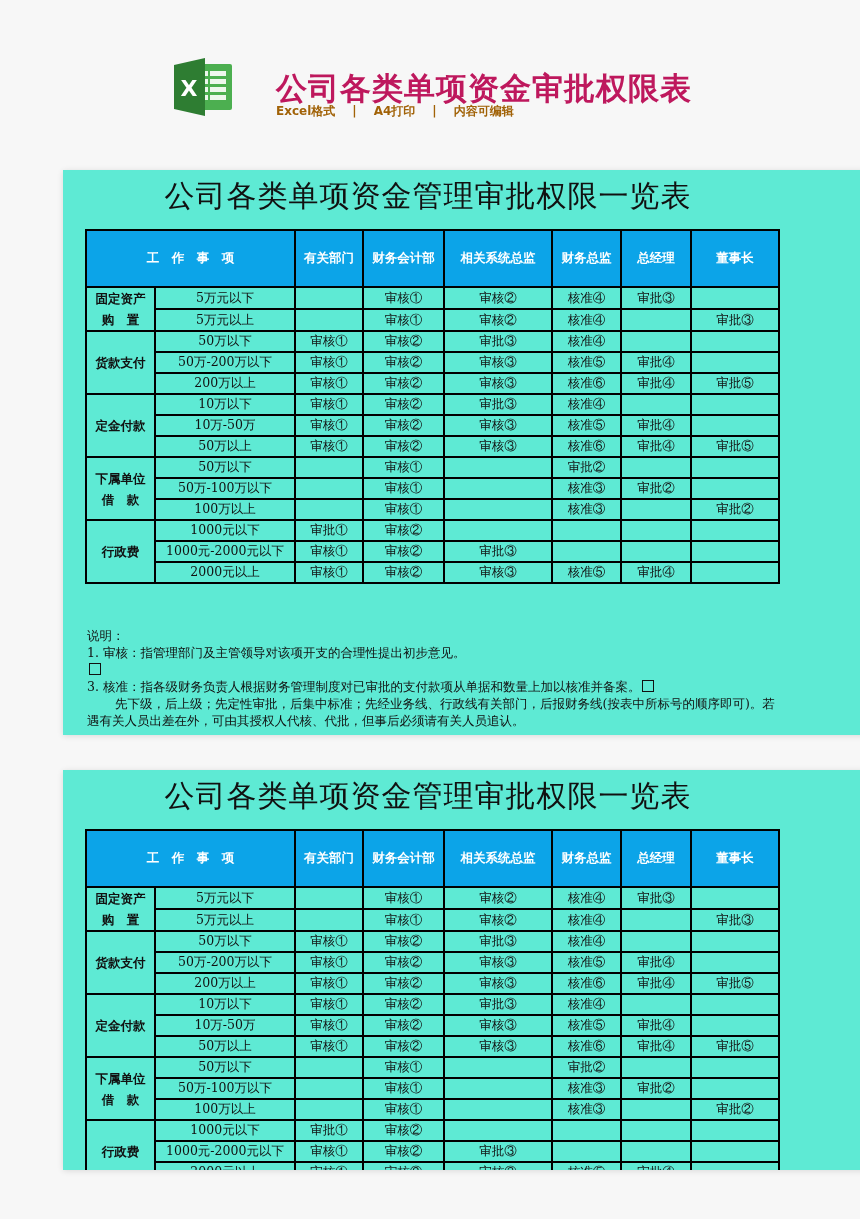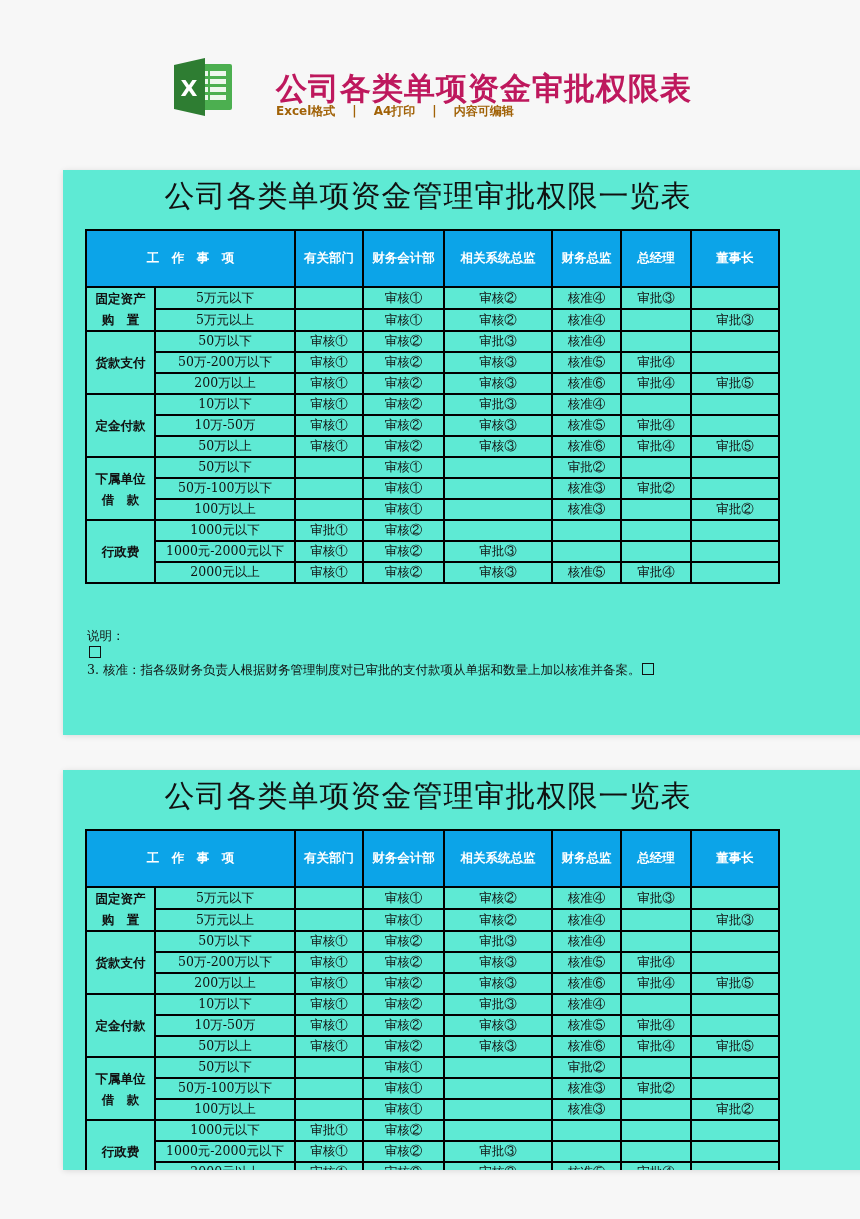--- a/index.html
+++ b/index.html
@@ -220,22 +220,24 @@
           <td>审核②</td>
           <td>审核③</td>
           <td>核准⑤</td>
           <td>审批④</td>
           <td></td>
         </tr>
       </tbody>
   </table>
   <div class="notes">
     <div class="line">说明：</div>
+    <div class="line">1.  审核：指管理部门及主管领导对该项开支的合理性提出初步意见。</div>
     <div class="line"><span class="box"></span></div>
     <div class="line"><span>3.  核准：指各级财务负责人根据财务管理制度对已审批的支付款项从单据和数量上加以核准并备案。</span><span class="box"></span></div>
+    <div class="para">先下级，后上级；先定性审批，后集中标准；先经业务线、行政线有关部门，后报财务线(按表中所标号的顺序即可)。若遇有关人员出差在外，可由其授权人代核、代批，但事后必须请有关人员追认。</div>
   </div>
 </div>
 
 <div class="card card2">
   <div class="doc-title">公司各类单项资金管理审批权限一览表</div>
   <table class="grid">
     <colgroup>
       <col style="width:69px">
         <col style="width:140px">
         <col style="width:68px">

